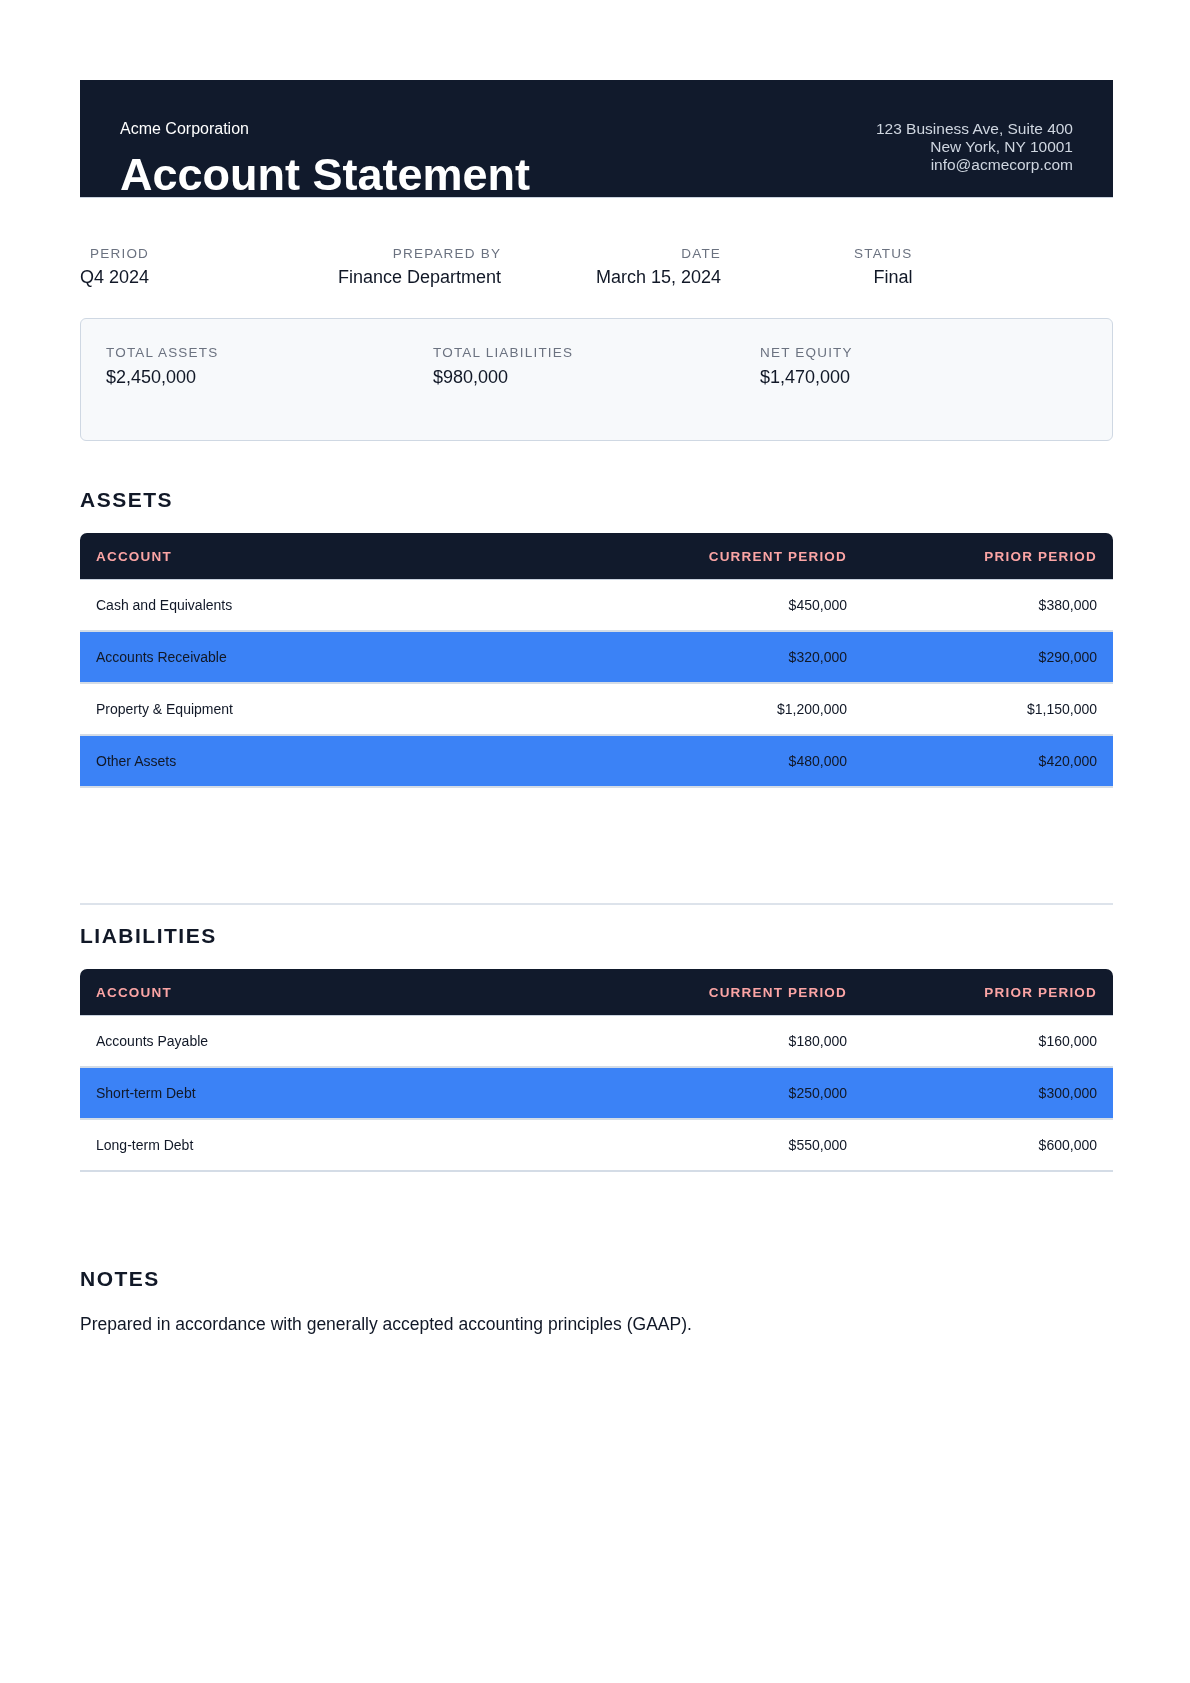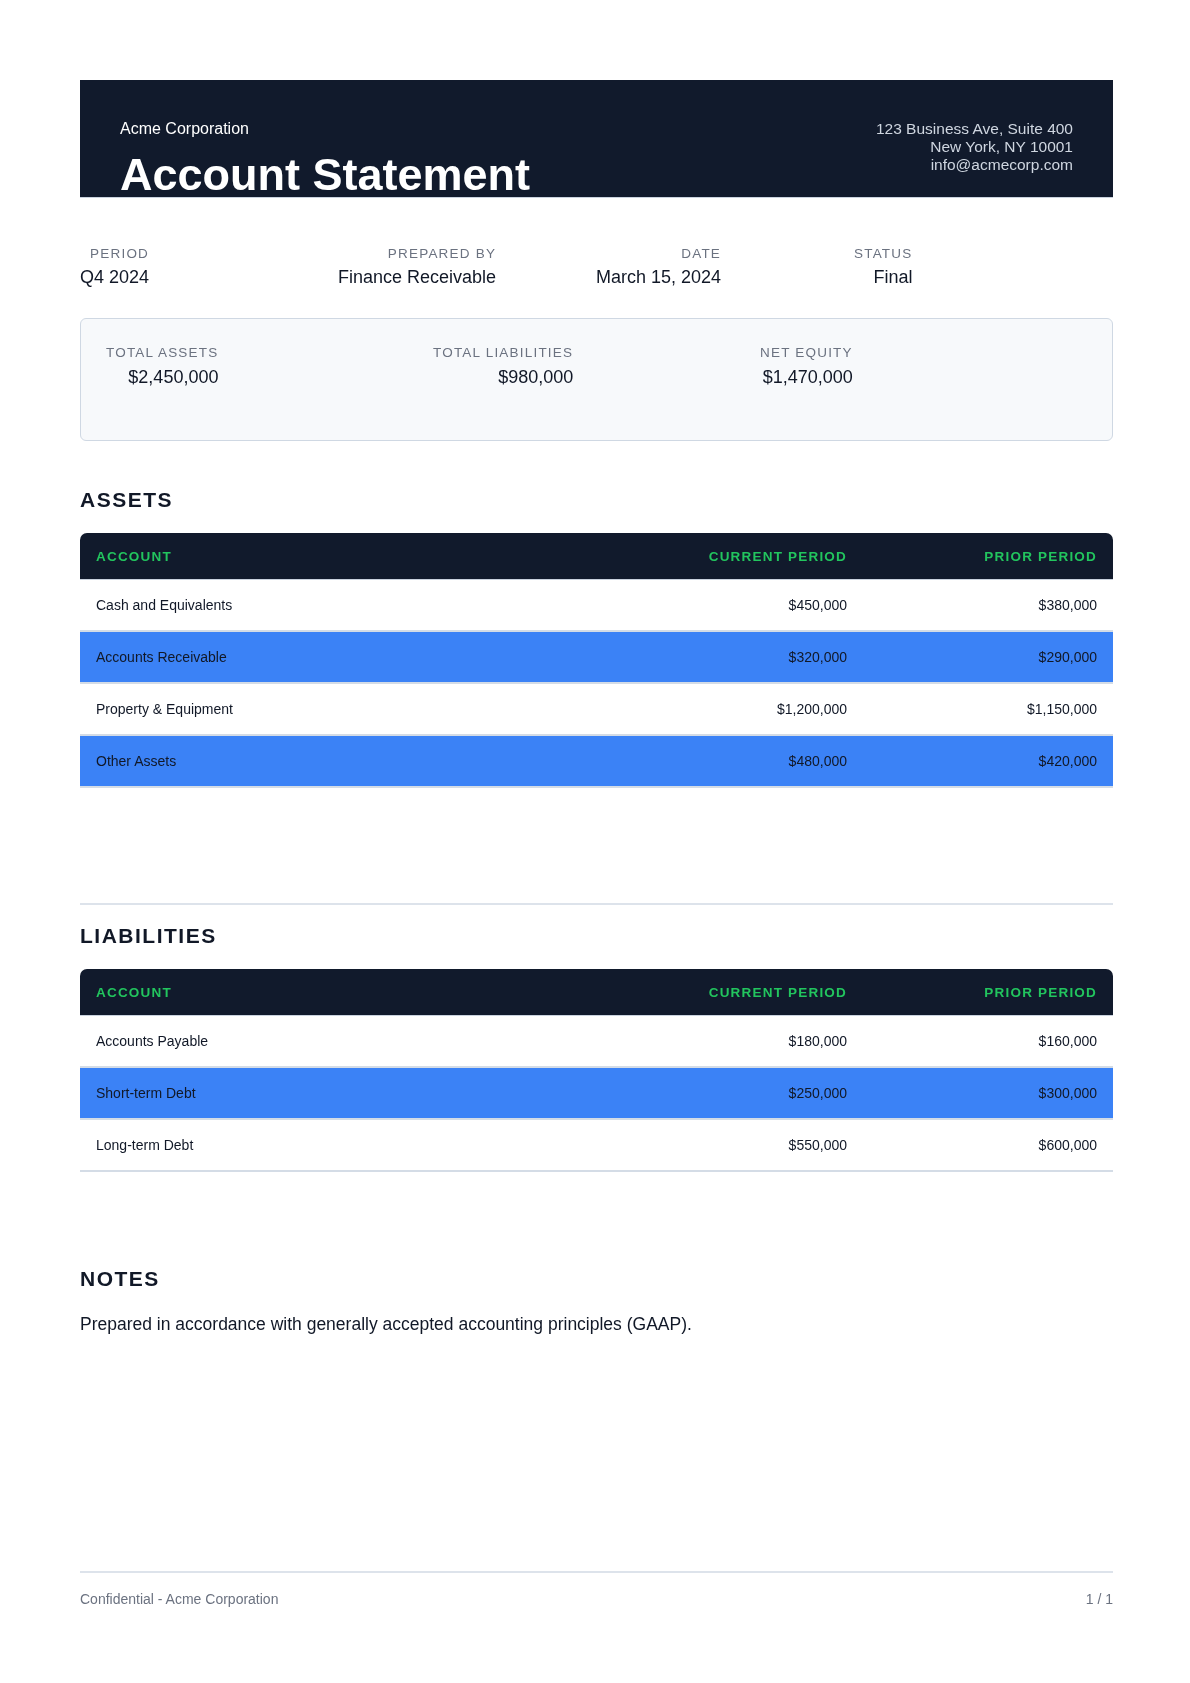--- a/index.html
+++ b/index.html
@@ -86,21 +86,20 @@
       top: 318px;
       width: 1033px;
       height: 123px;
       background: #f7f9fb;
       border: 1.5px solid #cfd8e3;
       border-radius: 6px;
     }
     .summary-item {
       position: absolute;
       top: 26px;
-      text-align: right;
     }
     .summary-label {
       font-size: 13.5px;
       letter-spacing: 1.2px;
       color: #6b7280;
       line-height: 16px;
     }
     .summary-value {
       font-size: 18px;
       color: #111827;
@@ -121,21 +120,21 @@
       position: absolute;
       left: 80px;
       width: 1033px;
     }
     .thead {
       position: relative;
       height: 47px;
       background: #111a2c;
       border-radius: 7px 7px 0 0;
       border-bottom: 1px solid #c9d2de;
-      color: #22c55e;
+      color: #fca5a5;
       font-size: 13.5px;
       font-weight: bold;
       letter-spacing: 1.2px;
     }
     .thead span, .trow span {
       position: absolute;
       top: 50%;
       transform: translateY(-50%);
       white-space: nowrap;
     }
@@ -202,21 +201,21 @@
     </div>
   </div>
 
   <div class="meta">
     <div class="meta-item" style="left:0px;">
       <div class="meta-label">PERIOD</div>
       <div class="meta-value">Q4 2024</div>
     </div>
     <div class="meta-item" style="left:258px;">
       <div class="meta-label">PREPARED BY</div>
-      <div class="meta-value">Finance Receivable</div>
+      <div class="meta-value">Finance Department</div>
     </div>
     <div class="meta-item" style="left:516px;">
       <div class="meta-label">DATE</div>
       <div class="meta-value">March 15, 2024</div>
     </div>
     <div class="meta-item" style="left:774px;">
       <div class="meta-label">STATUS</div>
       <div class="meta-value">Final</div>
     </div>
   </div>
@@ -287,18 +286,14 @@
     <div class="trow">
       <span class="col-account">Long-term Debt</span>
       <span class="col-current">$550,000</span>
       <span class="col-prior">$600,000</span>
     </div>
   </div>
 
   <div class="section-title" style="top:1267px;">NOTES</div>
   <div class="notes-text">Prepared in accordance with generally accepted accounting principles (GAAP).</div>
 
-  <div class="footer">
-    <div class="footer-left">Confidential - Acme Corporation</div>
-    <div class="footer-right">1 / 1</div>
-  </div>
 
 </div>
 
 </body></html>

